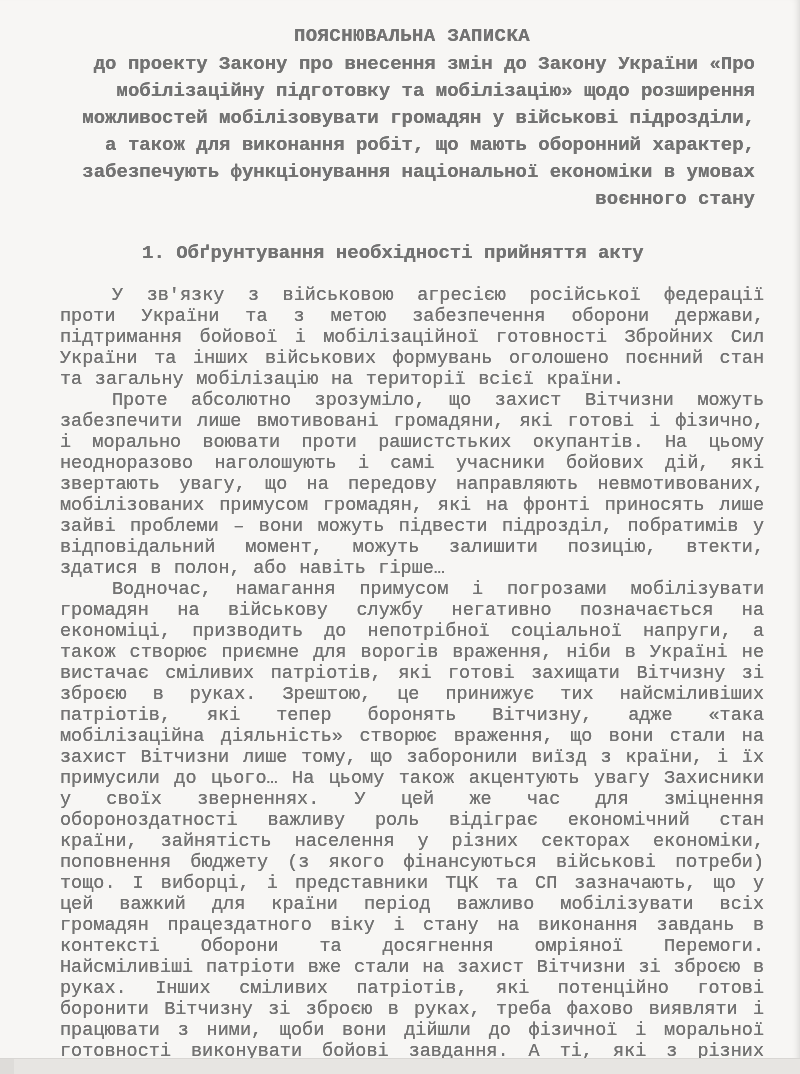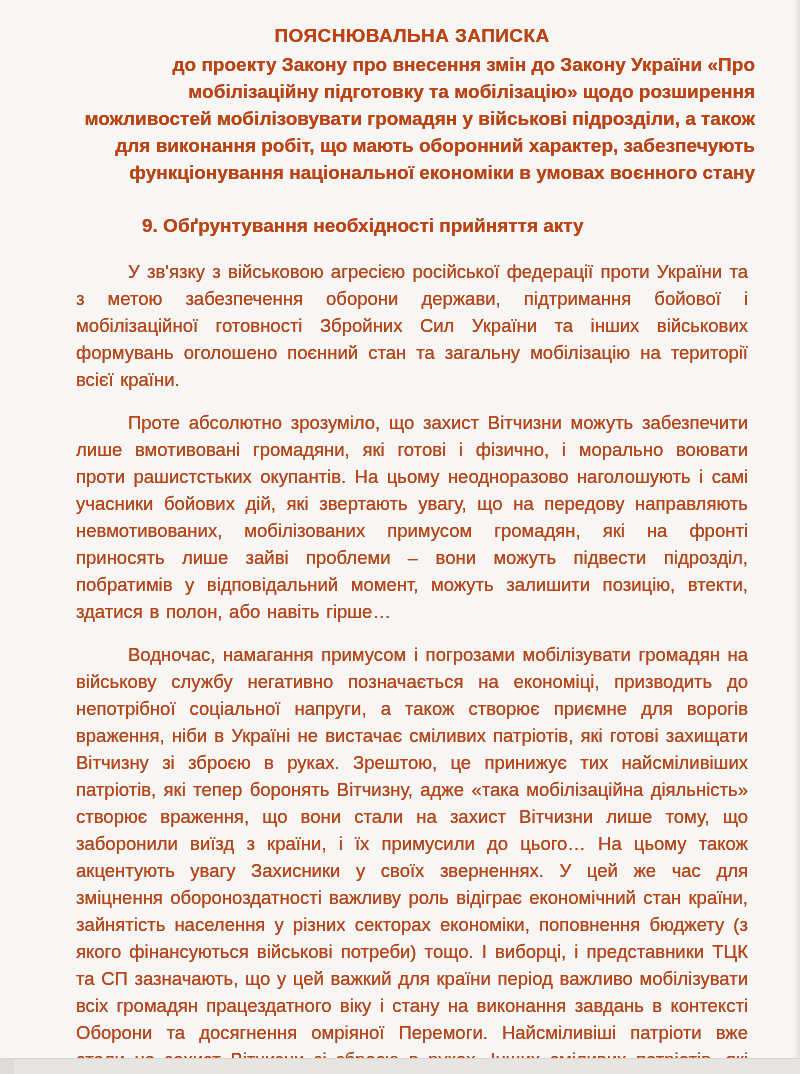--- a/index.html
+++ b/index.html
@@ -6,22 +6,22 @@
     margin: 0;
     padding: 0;
     background: #e9e7e4;
   }
   .page {
     position: relative;
     width: 800px;
     height: 1074px;
     background: #f7f6f4;
     overflow: hidden;
-    font-family: Liberation Sans, sans-serif;
-    color: #c2410c;
+    font-family: Liberation Mono, monospace;
+    color: #737373;
     box-shadow: inset -7px 0 9px -7px rgba(0,0,0,0.18);
   }
   .content {
     padding: 24px 36px 0 60px;
     text-shadow: 0 0 0.6px rgba(20,20,20,0.65);
   }
   .doc-title {
     margin: 0;
     text-align: center;
     font-size: 19px;
@@ -40,23 +40,23 @@
   .section-heading {
     margin: 28px 0 0 82px;
     font-size: 19px;
     line-height: 24px;
     font-weight: bold;
   }
   .body-text {
     margin-top: 20px;
   }
   .para {
-    margin: 16px;
+    margin: 0;
     font-size: 18.5px;
-    line-height: 27px;
+    line-height: 21px;
     text-align: justify;
     text-indent: 52px;
     word-spacing: 1.5px;
   }
   .scan-bottom-band {
     position: absolute;
     left: 0;
     bottom: 0;
     width: 800px;
     height: 15px;
@@ -72,21 +72,21 @@
     background: #dedcd9;
   }
 </style>
 </head>
 <body>
 
 <div class="page">
   <div class="content">
     <h1 class="doc-title">ПОЯСНЮВАЛЬНА ЗАПИСКА</h1>
     <div class="doc-subtitle">до проекту Закону про внесення змін до Закону України «Про мобілізаційну підготовку та мобілізацію» щодо розширення можливостей мобілізовувати громадян у військові підрозділи, а також для виконання робіт, що мають оборонний характер, забезпечують функціонування національної економіки в умовах воєнного стану</div>
-    <h2 class="section-heading">9. Обґрунтування необхідності прийняття акту</h2>
+    <h2 class="section-heading">1. Обґрунтування необхідності прийняття акту</h2>
     <div class="body-text">
       <p class="para">У зв'язку з військовою агресією російської федерації проти України та з метою забезпечення оборони держави, підтримання бойової і мобілізаційної готовності Збройних Сил України та інших військових формувань оголошено поєнний стан та загальну мобілізацію на території всієї країни.</p>
       <p class="para">Проте абсолютно зрозуміло, що захист Вітчизни можуть забезпечити лише вмотивовані громадяни, які готові і фізично, і морально воювати проти рашистстьких окупантів. На цьому неодноразово наголошують і самі учасники бойових дій, які звертають увагу, що на передову направляють невмотивованих, мобілізованих примусом громадян, які на фронті приносять лише зайві проблеми – вони можуть підвести підрозділ, побратимів у відповідальний момент, можуть залишити позицію, втекти, здатися в полон, або навіть гірше…</p>
       <p class="para">Водночас, намагання примусом і погрозами мобілізувати громадян на військову службу негативно позначається на економіці, призводить до непотрібної соціальної напруги, а також створює приємне для ворогів враження, ніби в Україні не вистачає сміливих патріотів, які готові захищати Вітчизну зі зброєю в руках. Зрештою, це принижує тих найсміливіших патріотів, які тепер боронять Вітчизну, адже «така мобілізаційна діяльність» створює враження, що вони стали на захист Вітчизни лише тому, що заборонили виїзд з країни, і їх примусили до цього… На цьому також акцентують увагу Захисники у своїх зверненнях. У цей же час для зміцнення обороноздатності важливу роль відіграє економічний стан країни, зайнятість населення у різних секторах економіки, поповнення бюджету (з якого фінансуються військові потреби) тощо. І виборці, і представники ТЦК та СП зазначають, що у цей важкий для країни період важливо мобілізувати всіх громадян працездатного віку і стану на виконання завдань в контексті Оборони та досягнення омріяної Перемоги. Найсміливіші патріоти вже стали на захист Вітчизни зі зброєю в руках. Інших сміливих патріотів, які потенційно готові боронити Вітчизну зі зброєю в руках, треба фахово виявляти і працювати з ними, щоби вони дійшли до фізичної і моральної готовності виконувати бойові завдання. А ті, які з різних причин не можуть/хочуть воювати, мають бути залучені до роботи на економіку, від якої залежить обороноздатність. Відповідно, від виборців та представників ТЦК та СП є пропозиції внести законодавчі зміни, які дозволятимуть мобілізовувати (залучати) працездатних осіб військовозобов'язаного віку і стану, які не готові воювати, для виконання робіт, що мають оборонний характер, забезпечують функціонування національної економіки в умовах воєнного стану.</p>
 
     </div>
   </div>
   <div class="scan-bottom-band">
     <div class="corner"></div>
   </div>

